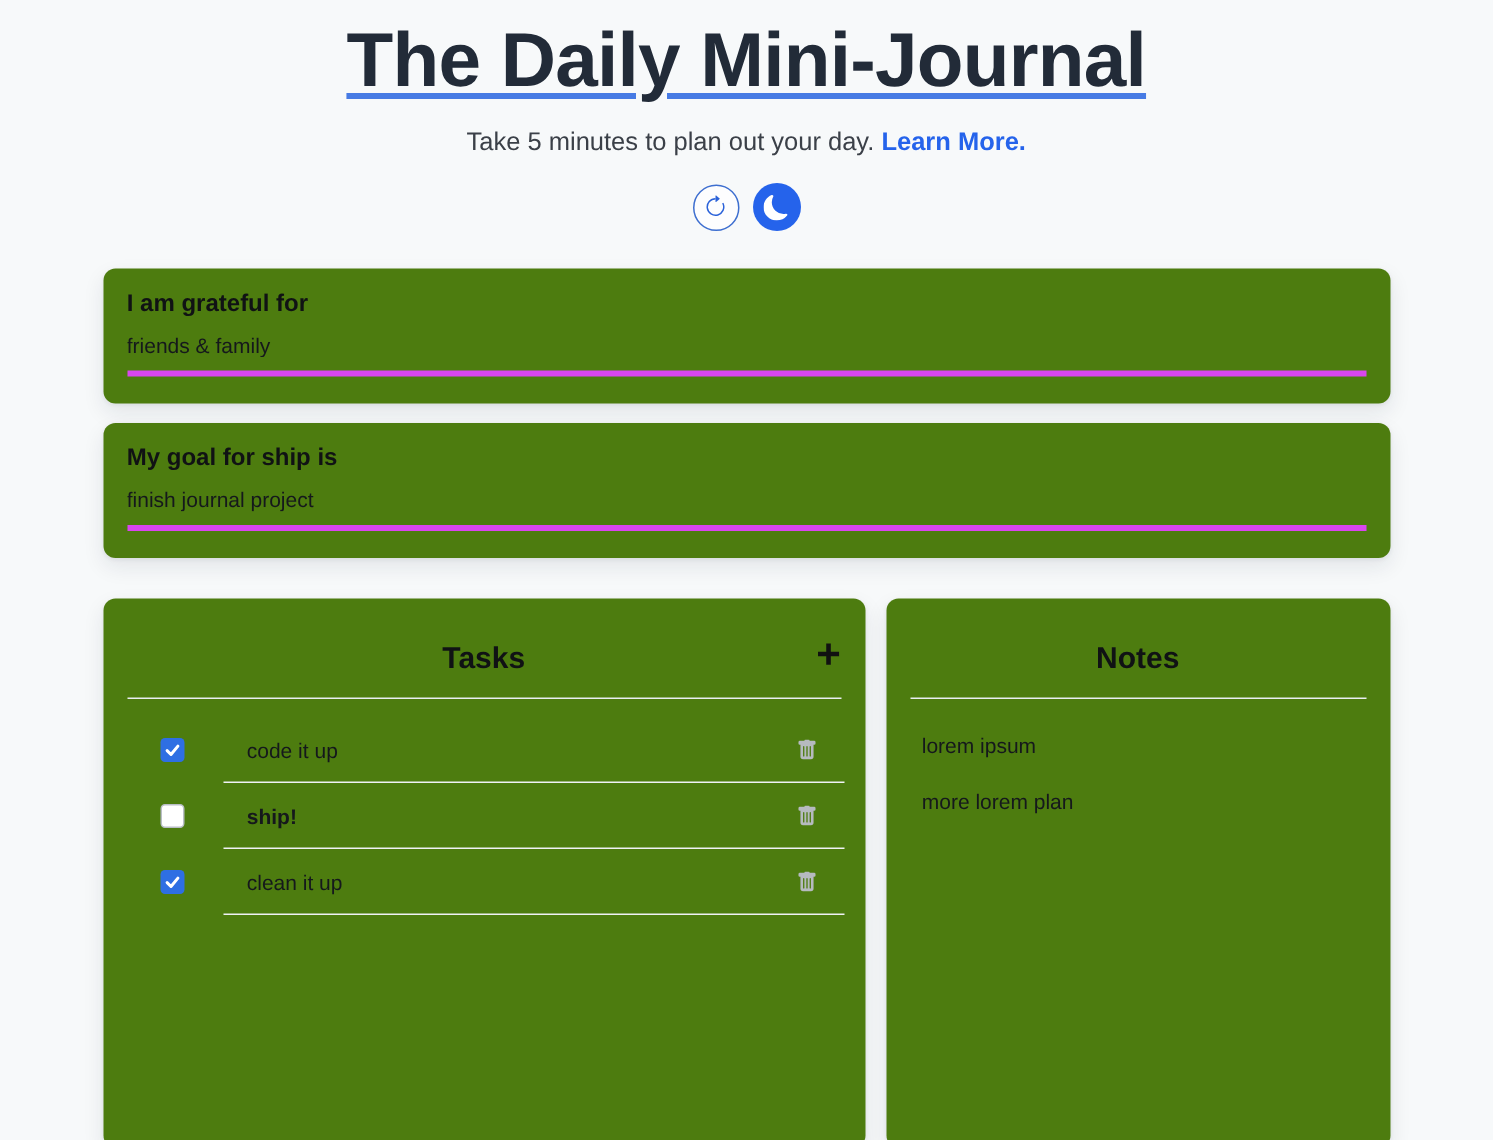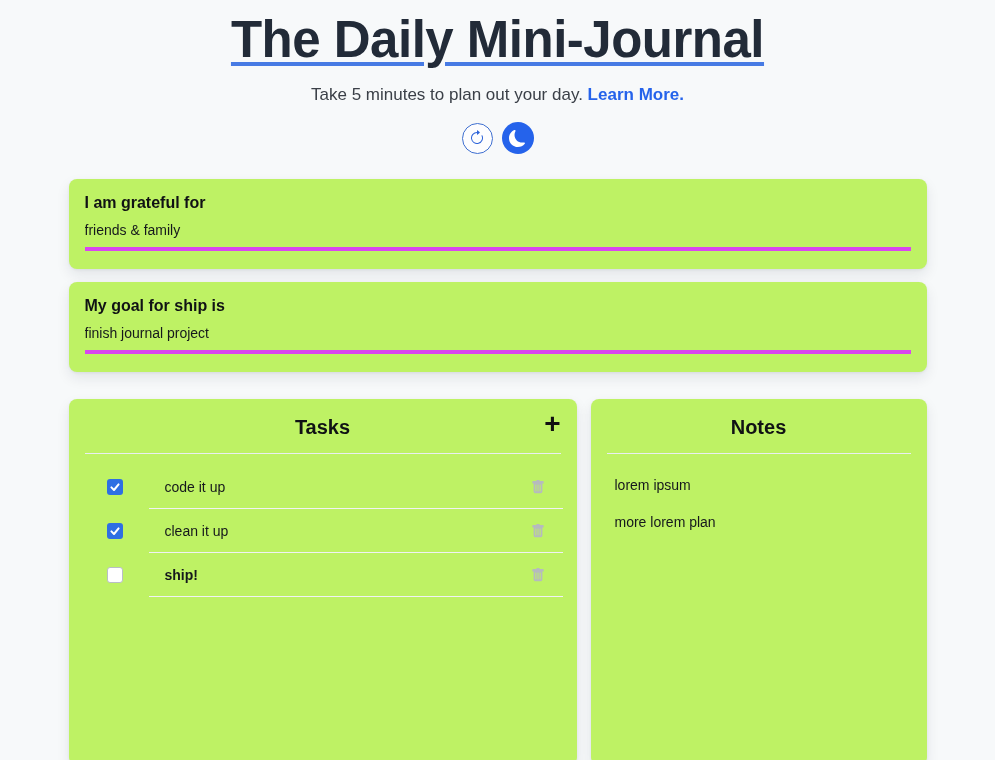--- a/index.html
+++ b/index.html
@@ -38,40 +38,40 @@
   }
   .btn-moon {
     width: 32px; height: 32px; border-radius: 50%;
     background: #2563eb; border: none;
     display: flex; align-items: center; justify-content: center;
     cursor: pointer; padding: 0;
   }
 
   
   .card {
-    background: #bef264; border-radius: 8px;
+    background: #4d7c0f; border-radius: 8px;
     box-shadow: 0 1px 3px rgba(25,35,55,.06), 0 6px 14px rgba(25,35,55,.09);
   }
   .journal-card { padding: 15px 16px 18px; margin-bottom: 13px; }
   .journal-card.first { margin-top: 25px; }
   .journal-label { font-size: 16px; font-weight: 700; color: #101214; margin-bottom: 10px; }
   .journal-input {
     display: block; width: 100%;
     border: none; border-bottom: 4px solid #d946ef;
     padding: 0 0 9px; background: transparent; outline: none;
     font-size: 14px; color: #15181c;
     font-family: "Liberation Sans", sans-serif;
   }
 
   
   .columns { display: flex; gap: 14px; margin-top: 27px; }
   .tasks-card { width: 508px; height: 366px; padding: 17px 0 0; }
   .notes-card { width: 336px; height: 366px; padding: 17px 0 0; }
   .card-header {
-    position: relative; margin: 0 16px;
+    position: relative; margin: 12px 16px;
     padding-bottom: 15px; border-bottom: 1px solid #e9eef2;
   }
   .card-title {
     text-align: center; font-size: 20px; font-weight: 700;
     color: #101214; margin: 0; line-height: 1.1;
   }
   .add-btn {
     position: absolute; right: 0; top: -6px;
     background: none; border: none; padding: 0;
     font-size: 28px; font-weight: 600; color: #111;
@@ -164,43 +164,43 @@
         <span style="display:flex;">
           <svg width="14" height="14" viewBox="0 0 16 16" fill="currentColor" xmlns="http://www.w3.org/2000/svg">
             <path d="M2.5 1a1 1 0 0 0-1 1v1a1 1 0 0 0 1 1H3v9a2 2 0 0 0 2 2h6a2 2 0 0 0 2-2V4h.5a1 1 0 0 0 1-1V2a1 1 0 0 0-1-1H10a1 1 0 0 0-1-1H7a1 1 0 0 0-1 1zm3 4a.5.5 0 0 1 .5.5v7a.5.5 0 0 1-1 0v-7a.5.5 0 0 1 .5-.5m2.5 0a.5.5 0 0 1 .5.5v7a.5.5 0 0 1-1 0v-7a.5.5 0 0 1 .5-.5m3 .5v7a.5.5 0 0 1-1 0v-7a.5.5 0 0 1 1 0"></path>
           </svg>
         </span>
       </button>
     </span>
   </div>
 
   <div class="task-row">
+    <span class="checkbox unchecked">
+      
+    </span>
+    <span class="task-line">
+      <span class="task-label pending">ship!</span>
+      <button class="trash-btn">
+        <span style="display:flex;">
+          <svg width="14" height="14" viewBox="0 0 16 16" fill="currentColor" xmlns="http://www.w3.org/2000/svg">
+            <path d="M2.5 1a1 1 0 0 0-1 1v1a1 1 0 0 0 1 1H3v9a2 2 0 0 0 2 2h6a2 2 0 0 0 2-2V4h.5a1 1 0 0 0 1-1V2a1 1 0 0 0-1-1H10a1 1 0 0 0-1-1H7a1 1 0 0 0-1 1zm3 4a.5.5 0 0 1 .5.5v7a.5.5 0 0 1-1 0v-7a.5.5 0 0 1 .5-.5m2.5 0a.5.5 0 0 1 .5.5v7a.5.5 0 0 1-1 0v-7a.5.5 0 0 1 .5-.5m3 .5v7a.5.5 0 0 1-1 0v-7a.5.5 0 0 1 1 0"></path>
+          </svg>
+        </span>
+      </button>
+    </span>
+  </div>
+
+  <div class="task-row">
     <span class="checkbox checked">
       <svg class="check-glyph" width="12" height="12" viewBox="0 0 12 12">
         <polyline points="2.4,6.4 5,9 9.6,3.4" fill="none" stroke="#ffffff" stroke-width="2" stroke-linecap="round" stroke-linejoin="round"></polyline>
       </svg>
     </span>
     <span class="task-line">
       <span class="task-label">clean it up</span>
-      <button class="trash-btn">
-        <span style="display:flex;">
-          <svg width="14" height="14" viewBox="0 0 16 16" fill="currentColor" xmlns="http://www.w3.org/2000/svg">
-            <path d="M2.5 1a1 1 0 0 0-1 1v1a1 1 0 0 0 1 1H3v9a2 2 0 0 0 2 2h6a2 2 0 0 0 2-2V4h.5a1 1 0 0 0 1-1V2a1 1 0 0 0-1-1H10a1 1 0 0 0-1-1H7a1 1 0 0 0-1 1zm3 4a.5.5 0 0 1 .5.5v7a.5.5 0 0 1-1 0v-7a.5.5 0 0 1 .5-.5m2.5 0a.5.5 0 0 1 .5.5v7a.5.5 0 0 1-1 0v-7a.5.5 0 0 1 .5-.5m3 .5v7a.5.5 0 0 1-1 0v-7a.5.5 0 0 1 1 0"></path>
-          </svg>
-        </span>
-      </button>
-    </span>
-  </div>
-
-  <div class="task-row">
-    <span class="checkbox unchecked">
-      
-    </span>
-    <span class="task-line">
-      <span class="task-label pending">ship!</span>
       <button class="trash-btn">
         <span style="display:flex;">
           <svg width="14" height="14" viewBox="0 0 16 16" fill="currentColor" xmlns="http://www.w3.org/2000/svg">
             <path d="M2.5 1a1 1 0 0 0-1 1v1a1 1 0 0 0 1 1H3v9a2 2 0 0 0 2 2h6a2 2 0 0 0 2-2V4h.5a1 1 0 0 0 1-1V2a1 1 0 0 0-1-1H10a1 1 0 0 0-1-1H7a1 1 0 0 0-1 1zm3 4a.5.5 0 0 1 .5.5v7a.5.5 0 0 1-1 0v-7a.5.5 0 0 1 .5-.5m2.5 0a.5.5 0 0 1 .5.5v7a.5.5 0 0 1-1 0v-7a.5.5 0 0 1 .5-.5m3 .5v7a.5.5 0 0 1-1 0v-7a.5.5 0 0 1 1 0"></path>
           </svg>
         </span>
       </button>
     </span>
   </div>
 </div>

